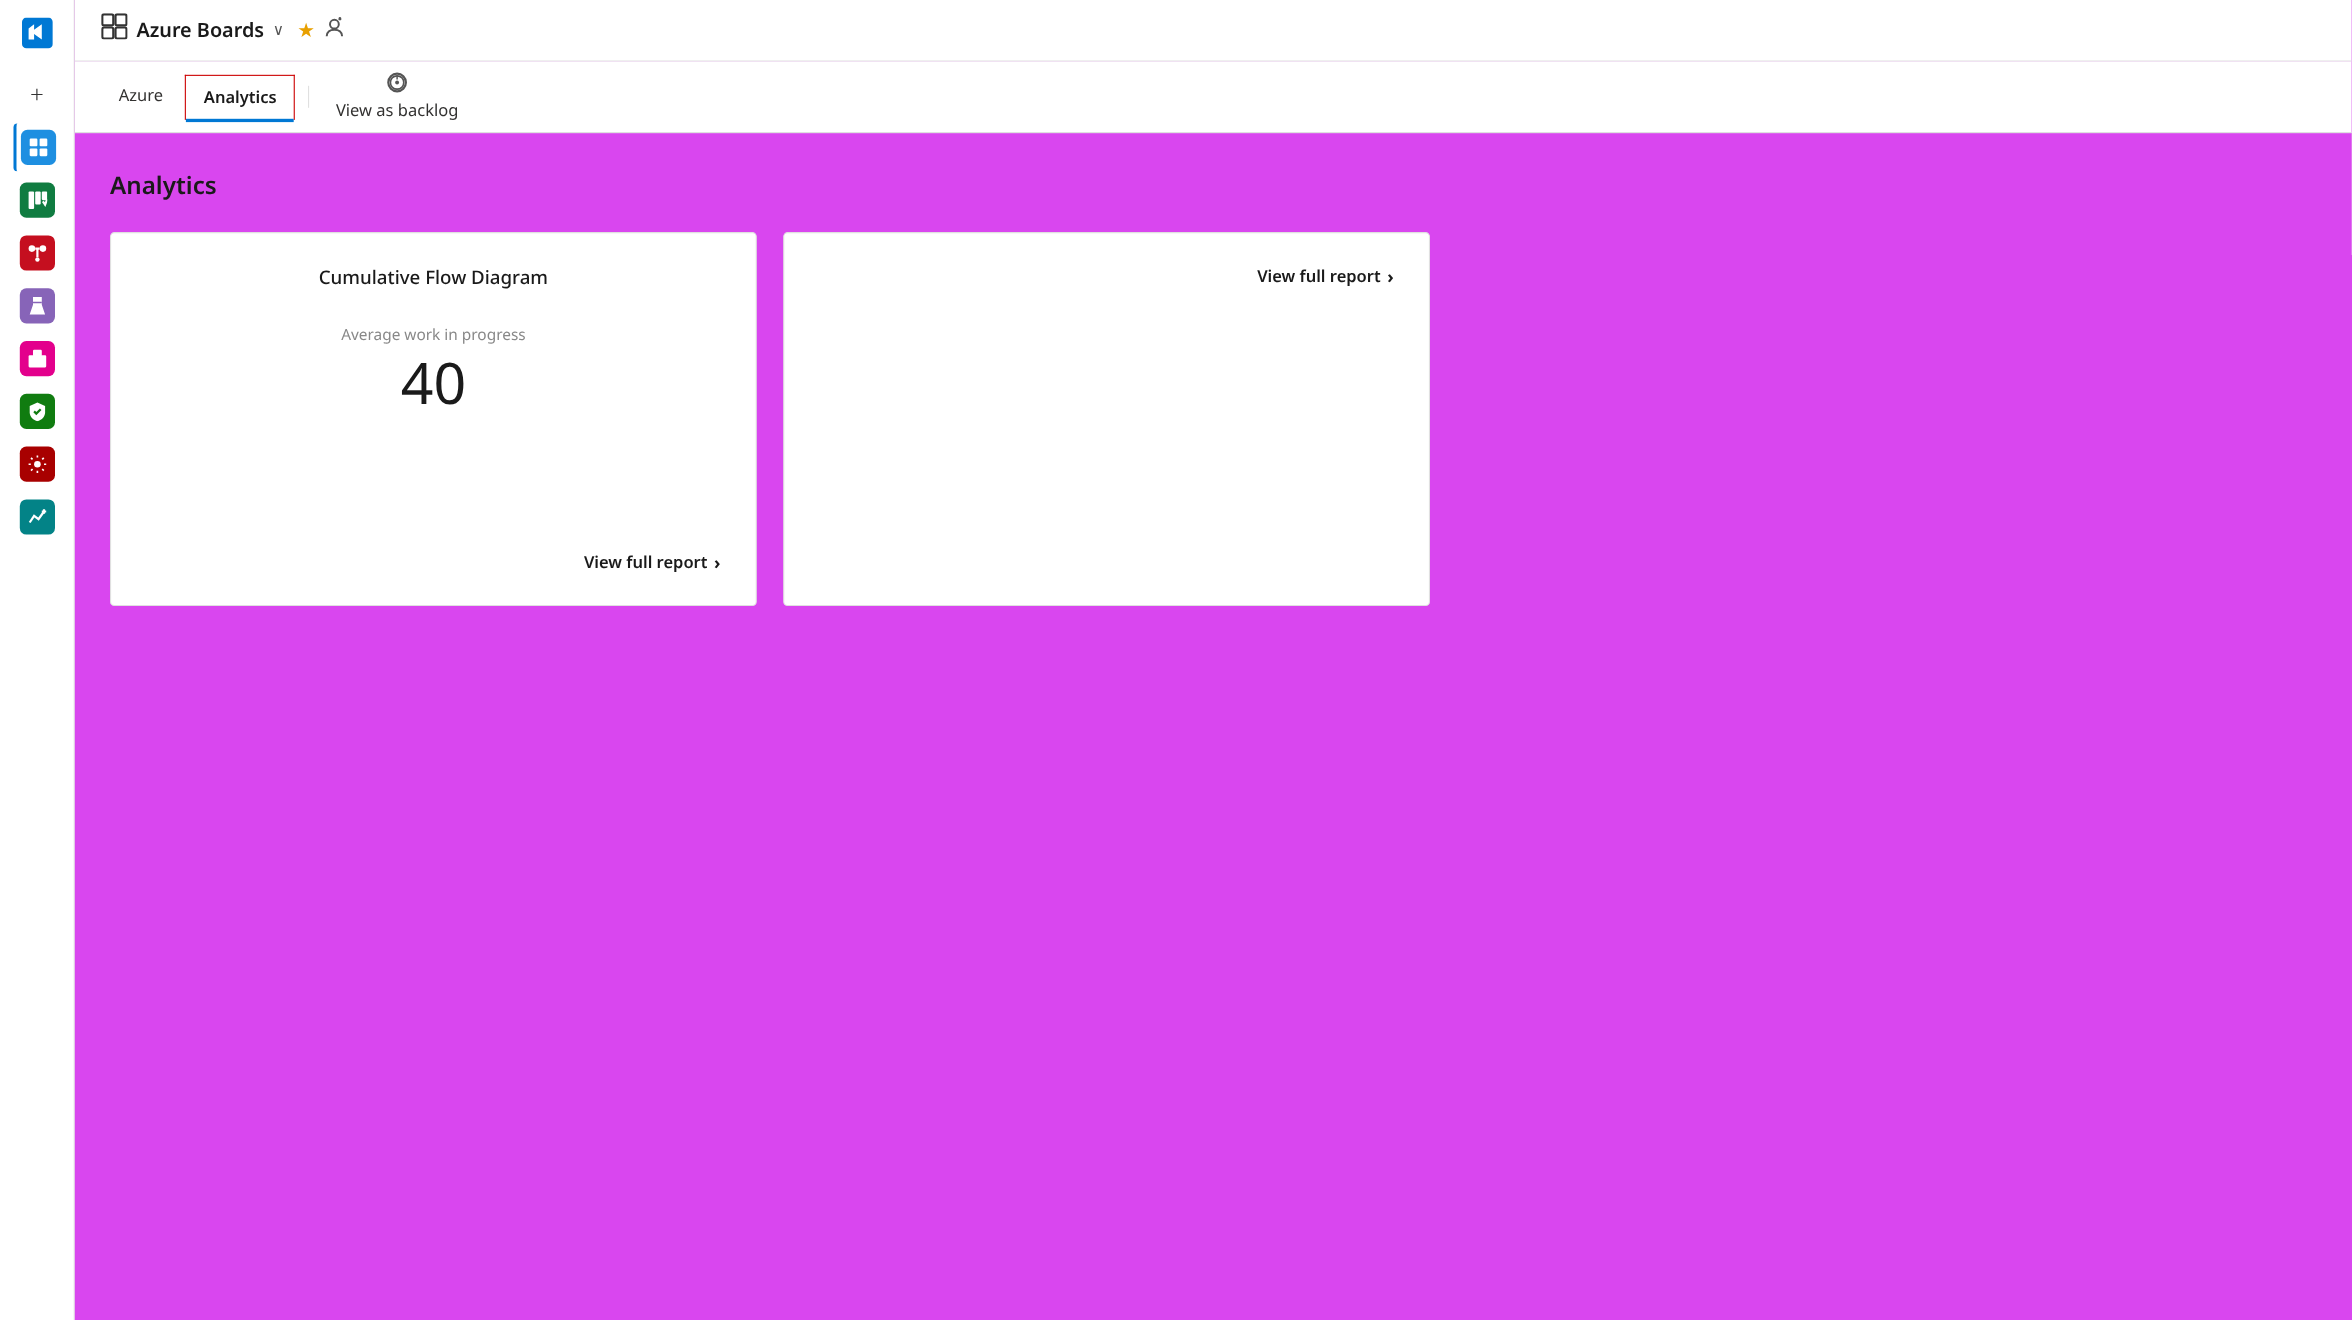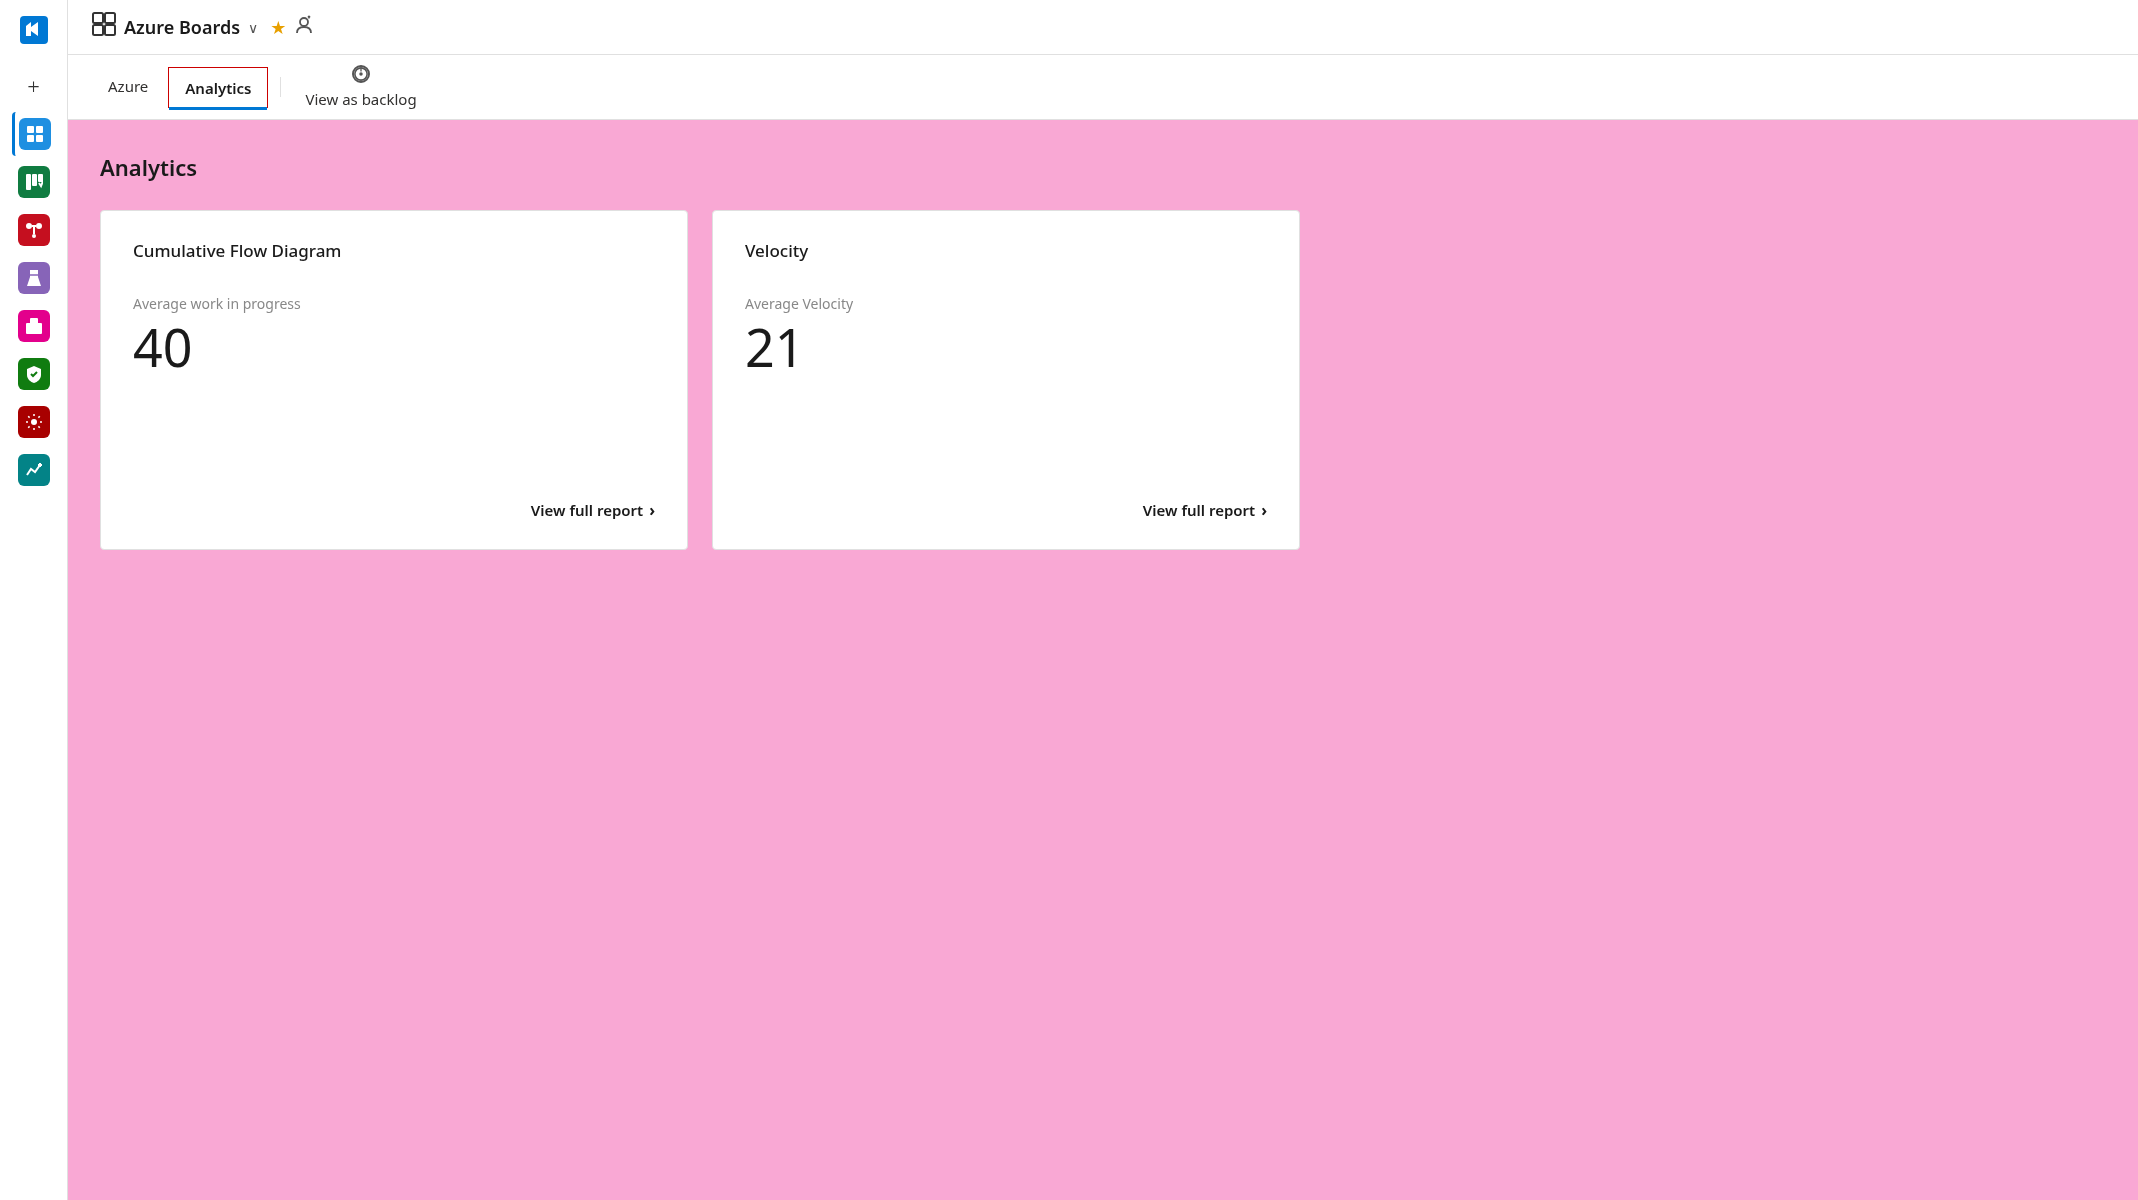--- a/index.html
+++ b/index.html
@@ -45,21 +45,21 @@
       height: 44px;
       display: flex;
       align-items: center;
       justify-content: center;
       margin-bottom: 8px;
     }
 
     
     .main {
       flex: 1;
-      background: #f9a8d4;
+      background: #d946ef;
       display: flex;
       flex-direction: column;
       overflow: auto;
     }
 
     
     .header {
       background: #fff;
       padding: 12px 24px;
       border-bottom: 1px solid #e0e0e0;
@@ -180,20 +180,21 @@
       color: #1a1a1a;
       margin-bottom: 28px;
     }
 
     
     .cards-grid {
       display: grid;
       grid-template-columns: 1fr 1fr;
       gap: 24px;
       max-width: 1200px;
+      text-align: center;
     }
 
     .card {
       background: #fff;
       border: 1px solid #e0e0e0;
       border-radius: 4px;
       padding: 28px 32px;
       display: flex;
       flex-direction: column;
       justify-content: space-between;
@@ -389,25 +390,20 @@
           <div class="card-metric-label">Average work in progress</div>
           <div class="card-metric-value">40</div>
         </div>
         <div class="card-footer">
           <span>View full report</span>
           <span style="font-size:16px; font-weight:700;">›</span>
         </div>
       </div>
 
       <div class="card">
-        <div>
-          <div class="card-title">Velocity</div>
-          <div class="card-metric-label">Average Velocity</div>
-          <div class="card-metric-value">21</div>
-        </div>
         <div class="card-footer">
           <span>View full report</span>
           <span style="font-size:16px; font-weight:700;">›</span>
         </div>
       </div>
 
     </div>
   </div>
 
 </div>

